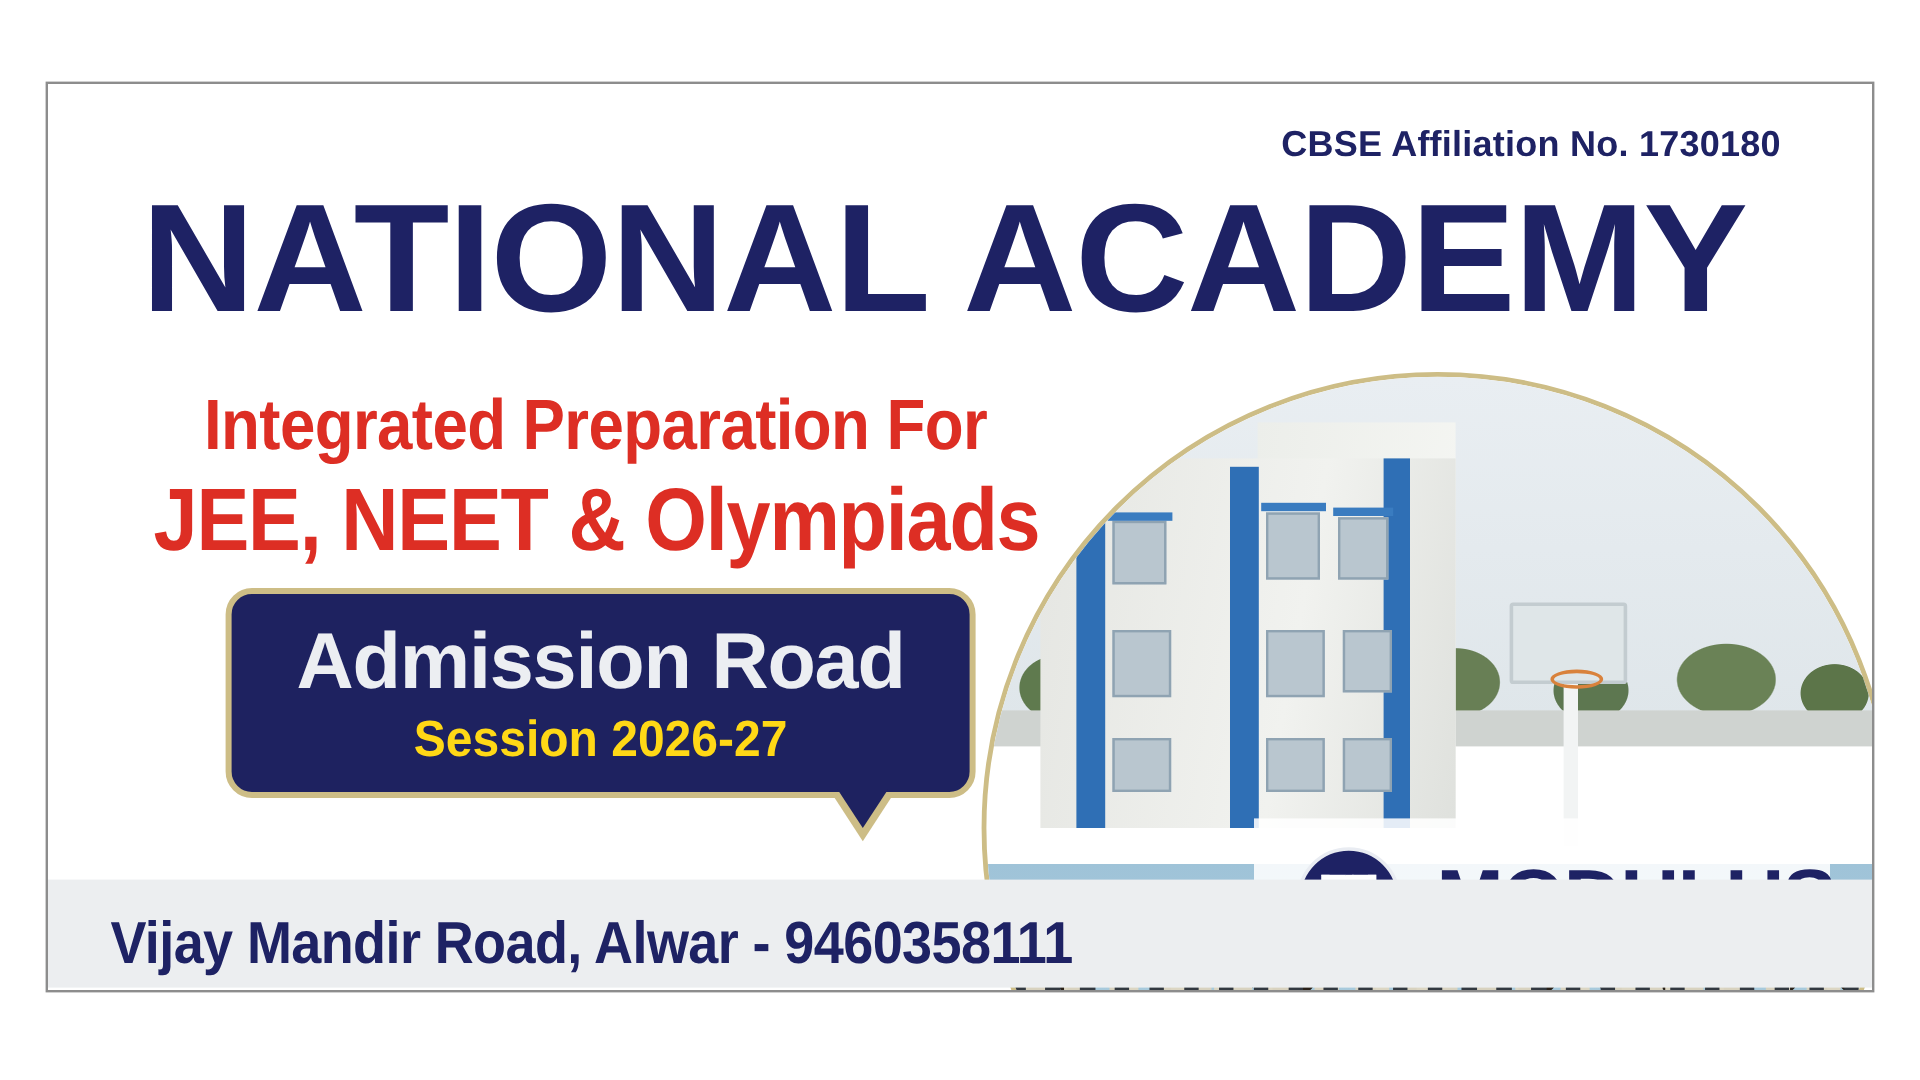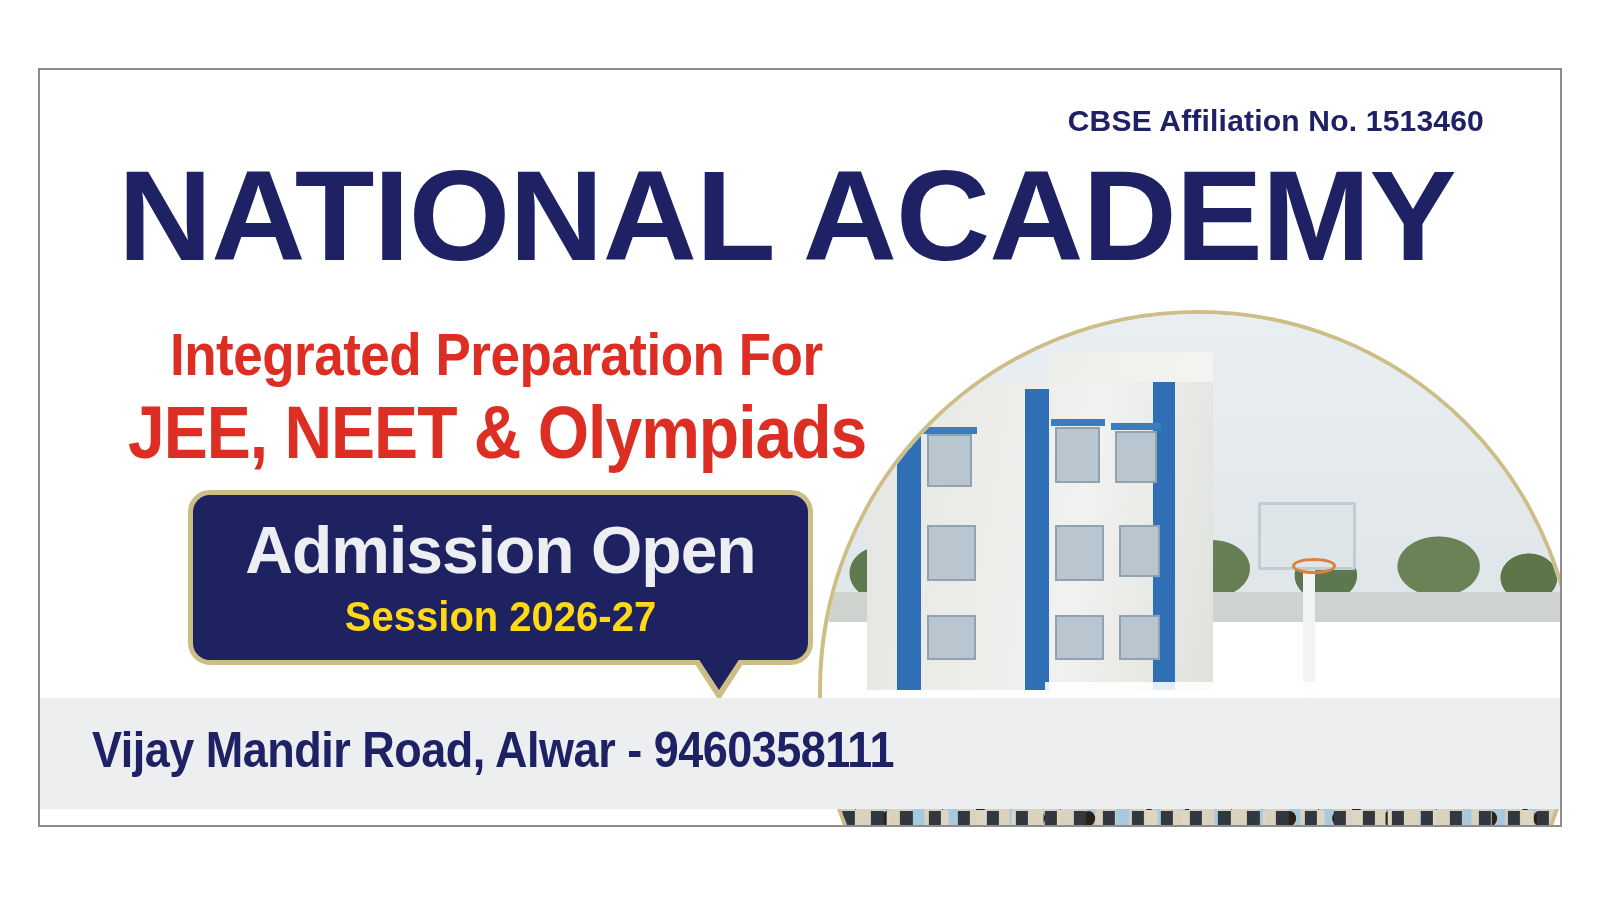--- a/index.html
+++ b/index.html
@@ -38,21 +38,21 @@
           border-left:21px solid transparent;border-right:21px solid transparent;
           border-top:32px solid #1e2260;}
   .adm{position:absolute;left:0;right:0;top:22px;text-align:center;
        font-size:66px;font-weight:bold;color:#eceef2;letter-spacing:-1px;
        white-space:nowrap;}
   .sess{position:absolute;left:0;right:0;top:104px;text-align:center;
        font-size:40px;font-weight:bold;color:#ffd816;letter-spacing:0px;
        white-space:nowrap;transform:scaleY(1.06);}
 
   
-  .addrband{position:absolute;left:0;right:0;bottom:16px;height:111px;
+  .addrband{position:absolute;left:0;right:0;bottom:2px;height:90px;
             background:#eceef0;}
   .addr{position:absolute;left:52px;top:24px;font-size:45px;font-weight:bold;
         color:#1e2264;white-space:nowrap;letter-spacing:-.5px;
         transform:scaleY(1.1);transform-origin:left top;}
 
   
   .photo{position:absolute;left:778px;top:240px;width:760px;height:760px;
          border-radius:50%;overflow:hidden;border:4px solid #cdbd86;
          box-sizing:border-box;}
   .ph-sky{position:absolute;left:0;right:0;top:0;height:38%;
@@ -109,30 +109,30 @@
   .emb-txt{position:absolute;left:0;right:0;top:58px;text-align:center;
           font-size:7px;font-weight:bold;color:#ffffff;letter-spacing:.3px;}
   .emb-bar{position:absolute;left:22%;right:22%;top:55px;height:2px;
           background:#ffffff;}
 </style>
 </head>
 <body>
 
 <div class="banner">
 
-  <div class="cbse">CBSE Affiliation No. 1513460</div>
+  <div class="cbse">CBSE Affiliation No. 1730180</div>
 
   <div class="title">NATIONAL ACADEMY</div>
 
   <div class="sub1">Integrated Preparation For</div>
   <div class="sub2">JEE, NEET &amp; Olympiads</div>
 
   <div class="bubble-wrap">
     <div class="bubble"></div>
-    <div class="adm">Admission Open</div>
+    <div class="adm">Admission Road</div>
     <div class="sess">Session  2026-27</div>
     <div class="bubble-tail"></div>
     <div class="bubble-tail-in"></div>
   </div>
 
   <div class="photo">
     <div class="ph-sky"></div>
     <div class="ph-trees"></div>
     <div class="ph-wall"></div>
 

